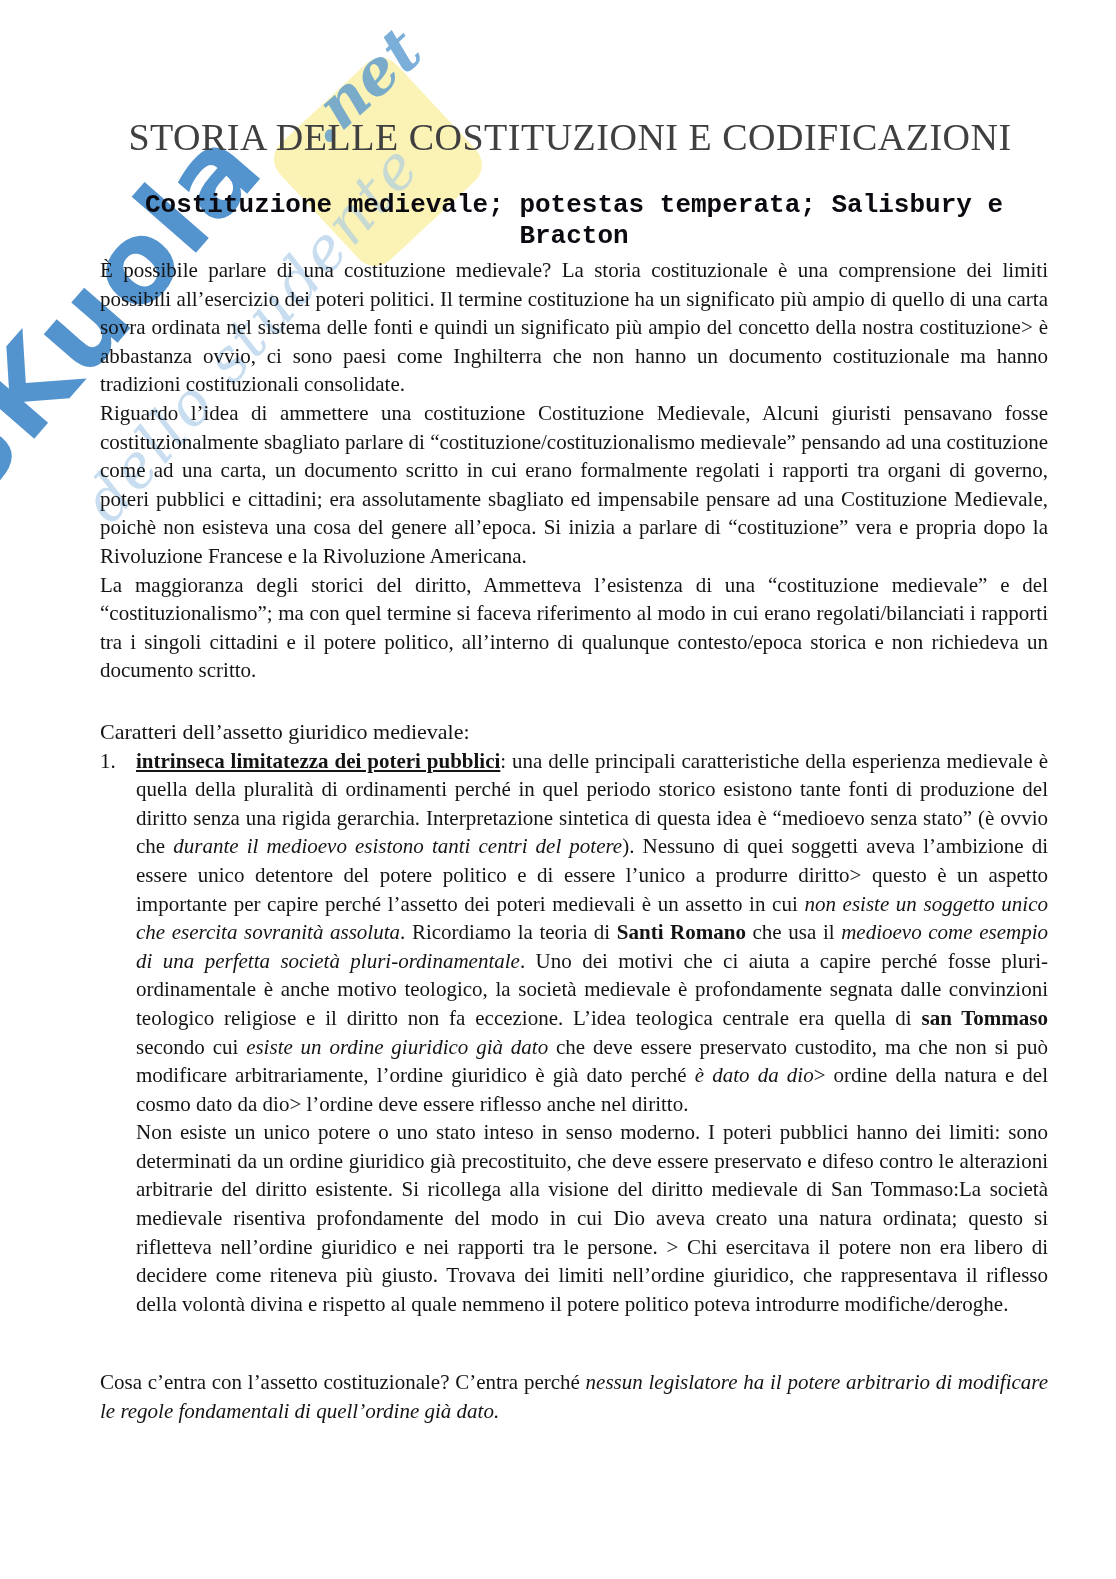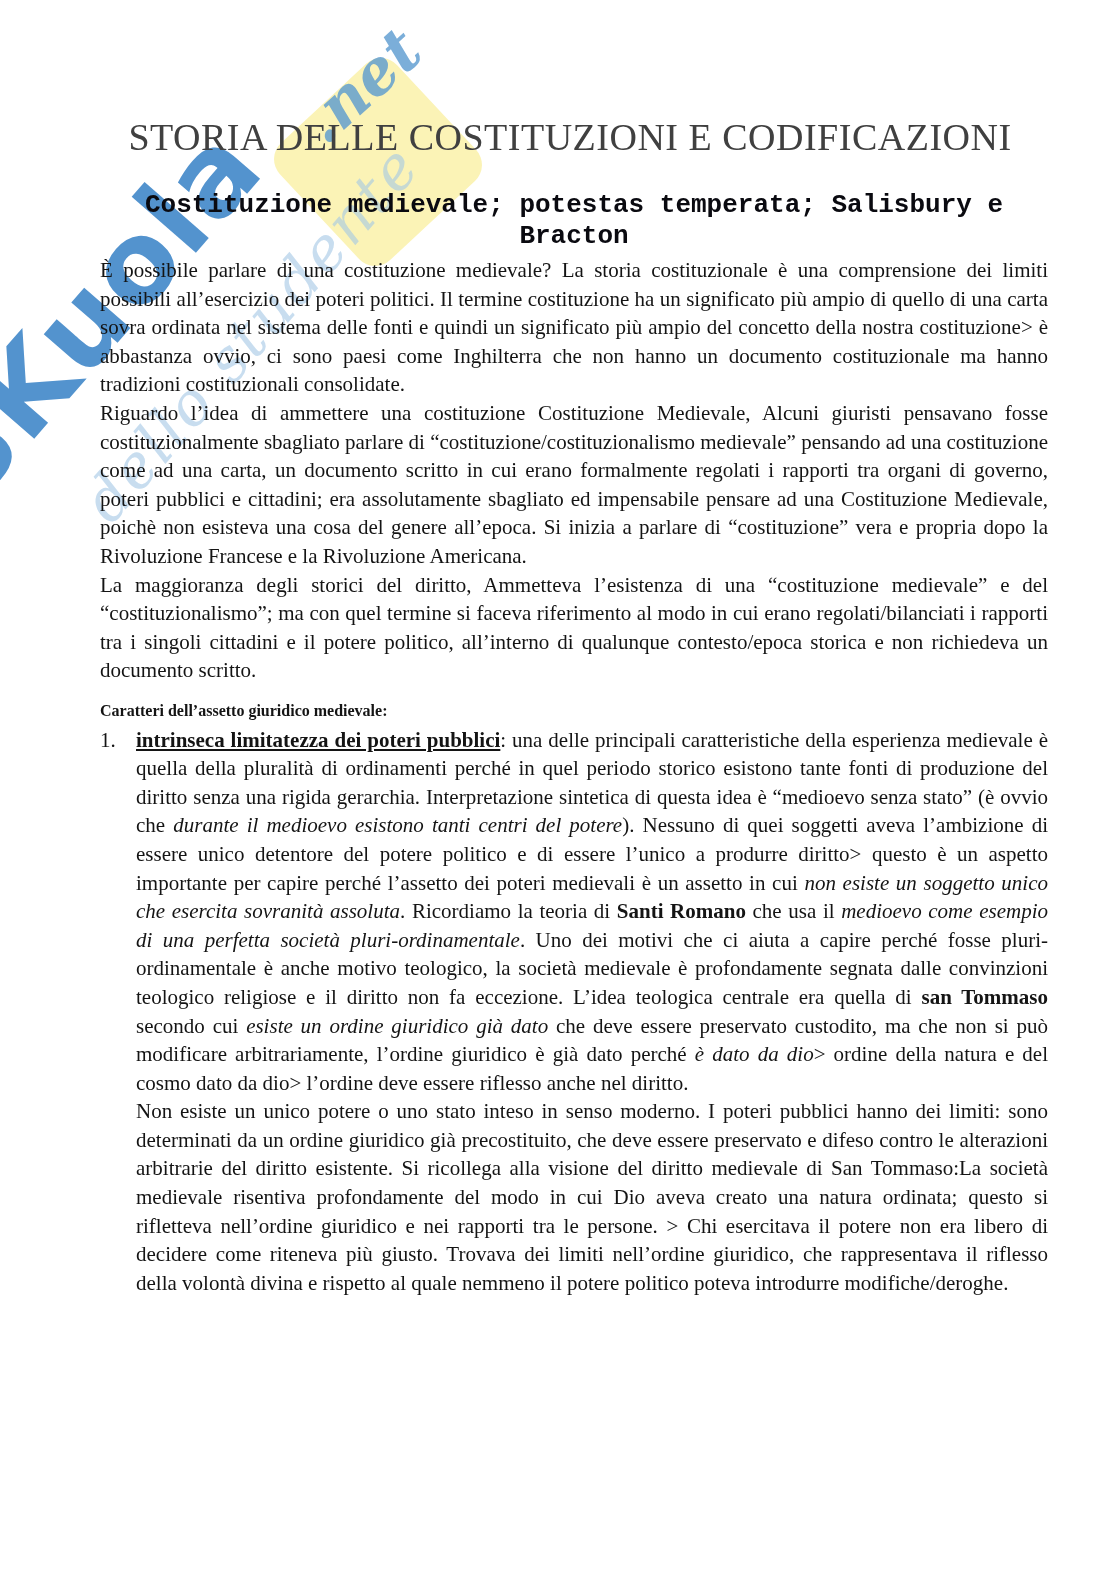--- a/index.html
+++ b/index.html
@@ -63,23 +63,23 @@
   }
   .lesson{
     font-size:21px;line-height:28.6px;margin:0;
   }
   .para{
     font-size:21px;line-height:28.6px;
     text-align:justify;
     margin:0;
   }
   .section-heading{
-    font-size:16px;line-height:28.6px;
-    font-weight:bold;
-    margin:12px 0 0 0;
+    font-size:22px;line-height:28.6px;
+    font-weight:normal;
+    margin:33px 0 0 0;
   }
   .list-item{
     display:flex;align-items:flex-start;
     margin:0;
   }
   .list-number{
     flex:0 0 36px;
     font-size:21px;line-height:28.6px;
   }
   .list-body{flex:1;min-width:0;}
@@ -119,15 +119,16 @@
     <p class="section-heading">Caratteri dell’assetto giuridico medievale:</p>
 
     <div class="list-item">
       <div class="list-number">1.</div>
       <div class="list-body">
         <p class="para"><span class="rb ru">intrinseca limitatezza dei poteri pubblici</span><span>: una delle principali caratteristiche della esperienza medievale è quella della pluralità di ordinamenti perché in quel periodo storico esistono tante fonti di produzione del diritto senza una rigida gerarchia. Interpretazione sintetica di questa idea è “medioevo senza stato” (è ovvio che </span><span class="ri">durante il medioevo esistono tanti centri del potere</span><span>). Nessuno di quei soggetti aveva l’ambizione di essere unico detentore del potere politico e di essere l’unico a produrre diritto&gt; questo è un aspetto importante per capire perché l’assetto dei poteri medievali è un assetto in cui </span><span class="ri">non esiste un soggetto unico che esercita sovranità assoluta</span><span>. Ricordiamo la teoria di </span><span class="rb">Santi Romano</span><span> che usa il </span><span class="ri">medioevo come esempio di una perfetta società pluri-ordinamentale</span><span>. Uno dei motivi che ci aiuta a capire perché fosse pluri-ordinamentale è anche motivo teologico, la società medievale è profondamente segnata dalle convinzioni teologico religiose e il diritto non fa eccezione. L’idea teologica centrale era quella di </span><span class="rb">san Tommaso</span><span> secondo cui </span><span class="ri">esiste un ordine giuridico già dato</span><span> che deve essere preservato custodito, ma che non si può modificare arbitrariamente, l’ordine giuridico è già dato perché </span><span class="ri">è dato da dio</span><span>&gt; ordine della natura e del cosmo dato da dio&gt; l’ordine deve essere riflesso anche nel diritto.</span></p>
         <p class="para"><span>Non esiste un unico potere o uno stato inteso in senso moderno. I poteri pubblici hanno dei limiti: sono determinati da un ordine giuridico già precostituito, che deve essere preservato e difeso contro le alterazioni arbitrarie del diritto esistente. Si ricollega alla visione del diritto medievale di San Tommaso:La società medievale risentiva profondamente del modo in cui Dio aveva creato una natura ordinata; questo si rifletteva nell’ordine giuridico e nei rapporti tra le persone. &gt; Chi esercitava il potere non era libero di decidere come riteneva più giusto. Trovava dei limiti nell’ordine giuridico, che rappresentava il riflesso della volontà divina e rispetto al quale nemmeno il potere politico poteva introdurre modifiche/deroghe.</span></p>
       </div>
     </div>
 
+    <p class="para closing"><span>Cosa c’entra con l’assetto costituzionale? C’entra perché </span><span class="ri">nessun legislatore ha il potere arbitrario di modificare le regole fondamentali di quell’ordine già dato.</span></p>
 
   </div>
 </div>
 
 </body></html>

